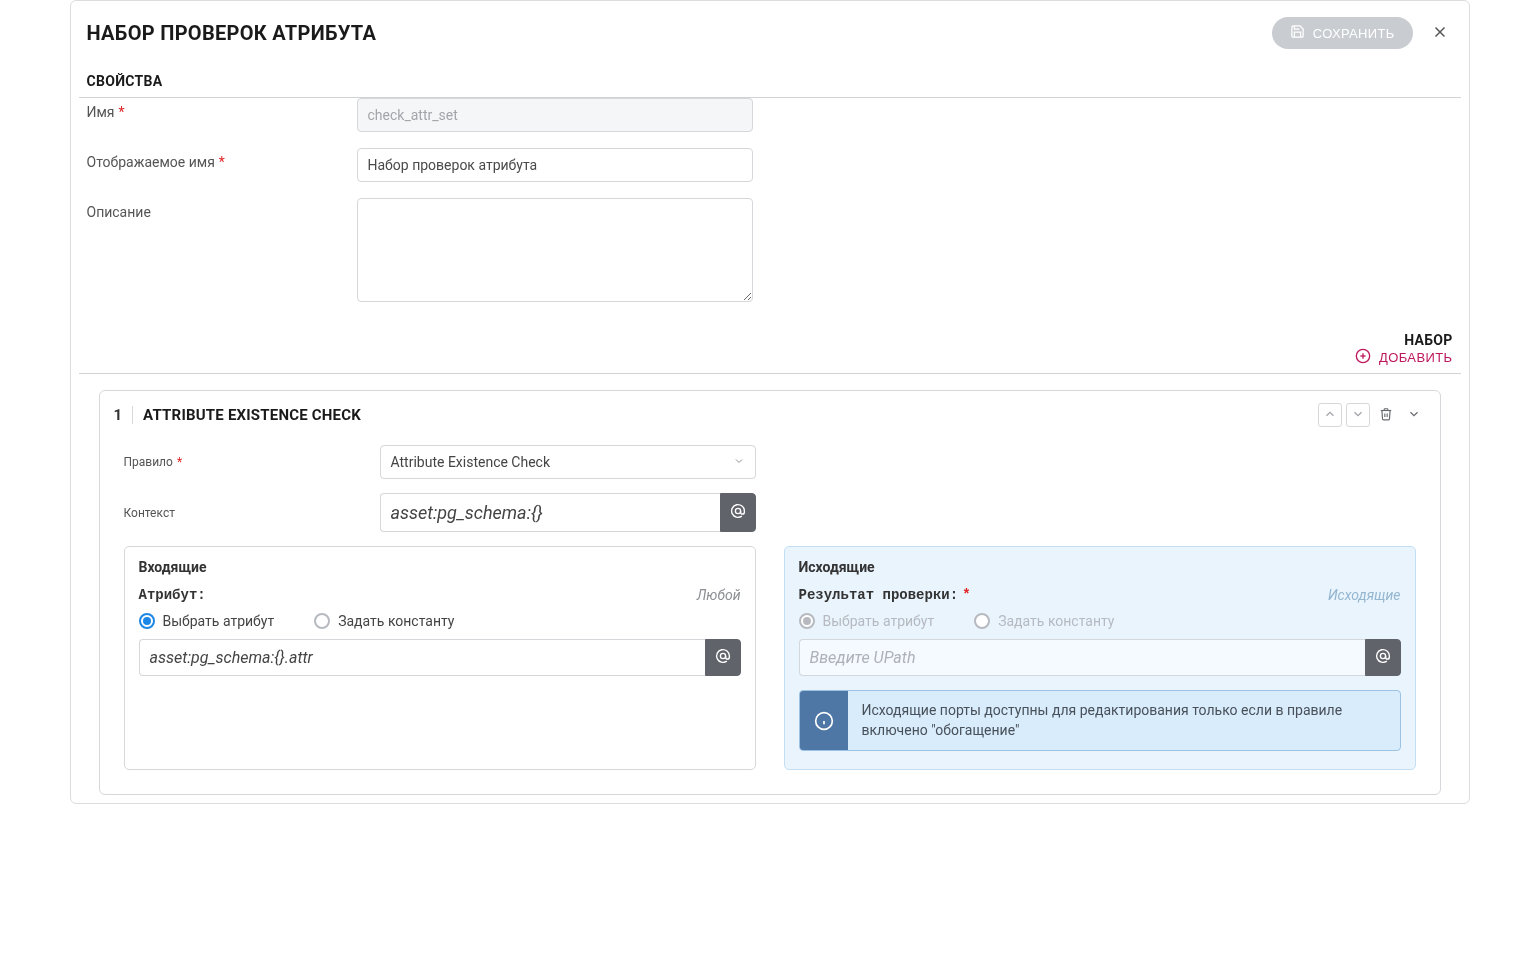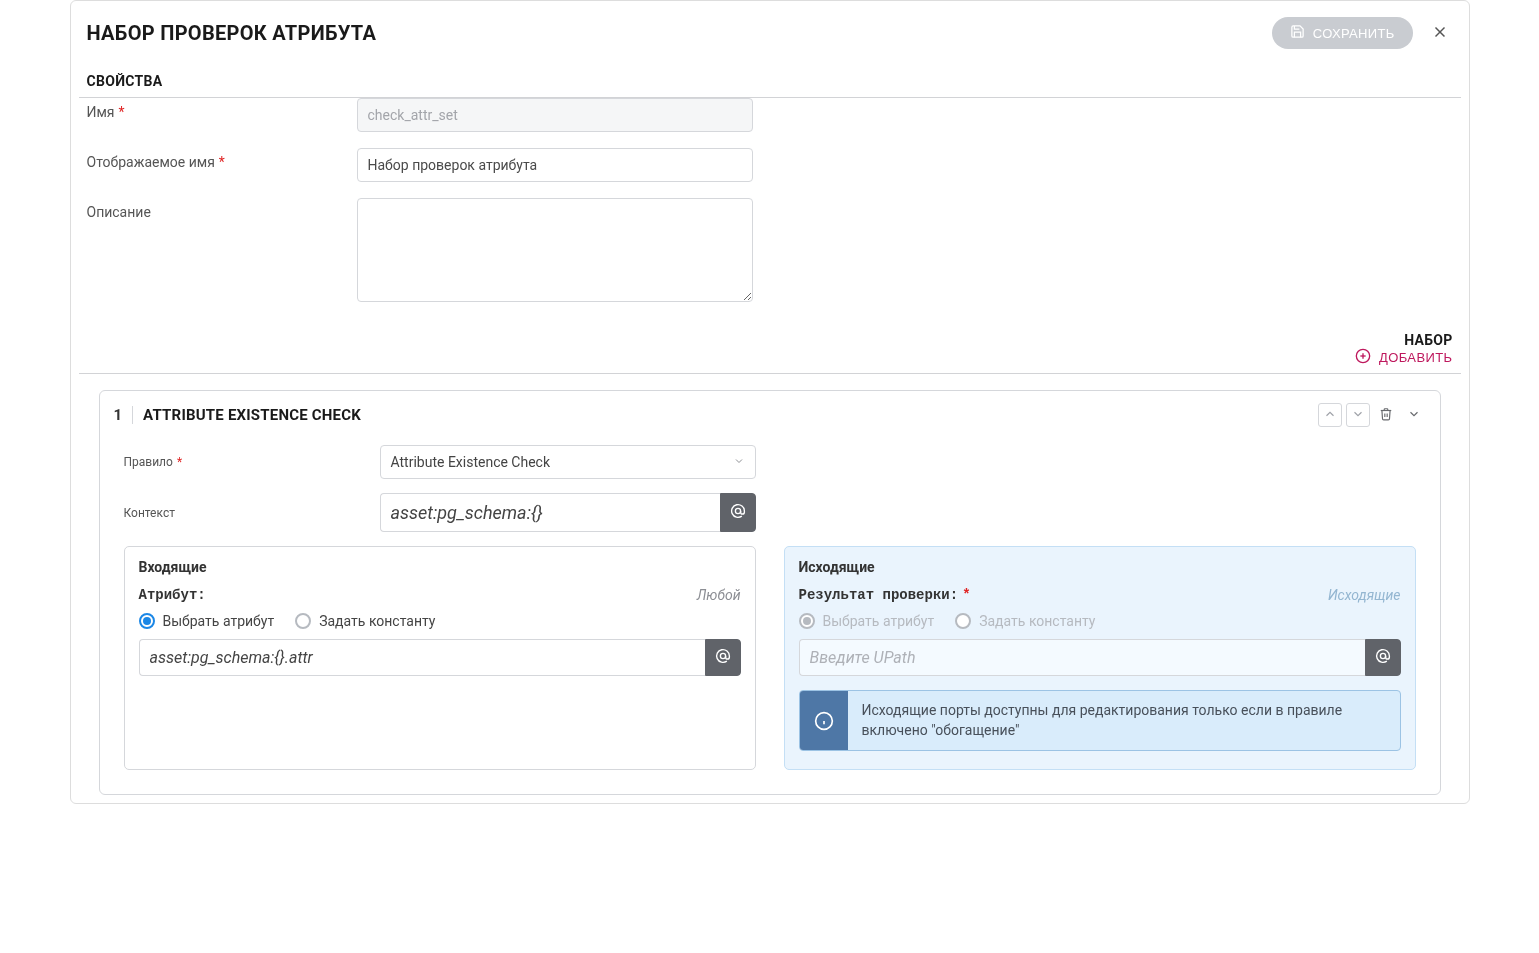--- a/index.html
+++ b/index.html
@@ -43,21 +43,21 @@
 .btn-a { width: 36px; background: #606369; border: 1px solid #606369; border-radius: 0 4px 4px 0; display: flex; align-items: center; justify-content: center; color: #fff; cursor: pointer; }
 .btn-a svg { width: 18px; height: 18px; }
 .ports-row { display: flex; gap: 28px; margin-top: 4px; }
 .port-box { flex: 1; border: 1px solid #d5d7db; border-radius: 5px; padding: 12px 14px 18px 14px; background: #fff; }
 .port-box.out { background: #eaf4fd; border-color: #c4dff5; }
 .port-title { font-weight: 700; font-size: 14px; margin-bottom: 12px; color: #333; }
 .port-attr-row { display: flex; justify-content: space-between; align-items: center; margin-bottom: 10px; }
 .port-attr-label { font-weight: 700; font-size: 14px; color: #333; font-family: Liberation Mono, monospace; }
 .port-attr-type { font-style: italic; color: #8c8e94; font-size: 14px; }
 .port-attr-type.out { color: #94b6d1; }
-.radio-row { display: flex; align-items: flex-end; gap: 21px; margin-bottom: 10px; }
+.radio-row { display: flex; align-items: flex-end; gap: 40px; margin-bottom: 10px; }
 .radio-opt { display: inline-flex; align-items: center; gap: 8px; cursor: pointer; color: #444; font-size: 14px; }
 .radio-opt.disabled { color: #b6bac0; cursor: not-allowed; }
 .radio-circle { width: 16px; height: 16px; border: 2px solid #b6bac0; border-radius: 50%; display: inline-flex; align-items: center; justify-content: center; background: #fff; }
 .radio-circle.checked { border-color: #1b87e6; }
 .radio-circle.checked::after { content: ""; width: 8px; height: 8px; background: #1b87e6; border-radius: 50%; }
 .radio-circle.dis-checked { border-color: #b6bac0; }
 .radio-circle.dis-checked::after { content: ""; width: 8px; height: 8px; background: #b6bac0; border-radius: 50%; }
 .port-input-wrap { display: flex; }
 .port-input-wrap input { flex: 1; padding: 8px 10px; border: 1px solid #d5d7db; border-right: none; border-radius: 4px 0 0 4px; font-size: 16px; font-style: italic; color: #444; font-family: inherit; }
 .port-input-wrap input::placeholder { color: #aeb1b7; font-style: italic; }

